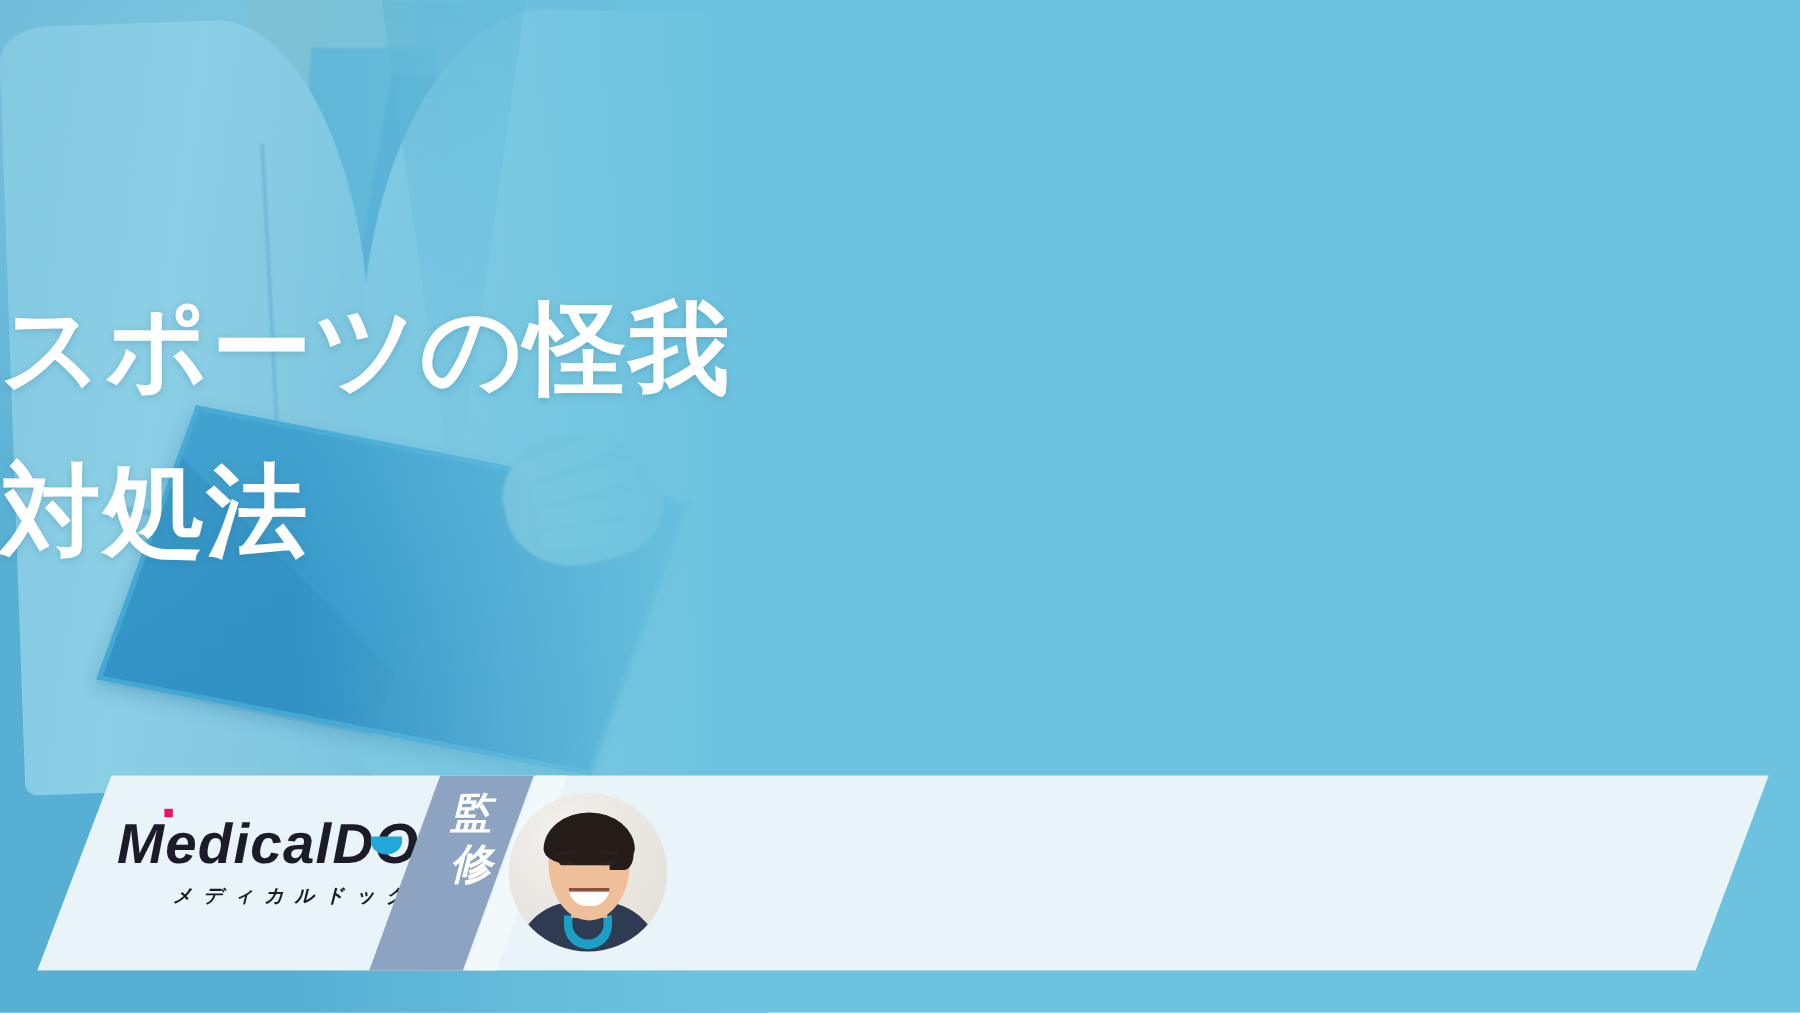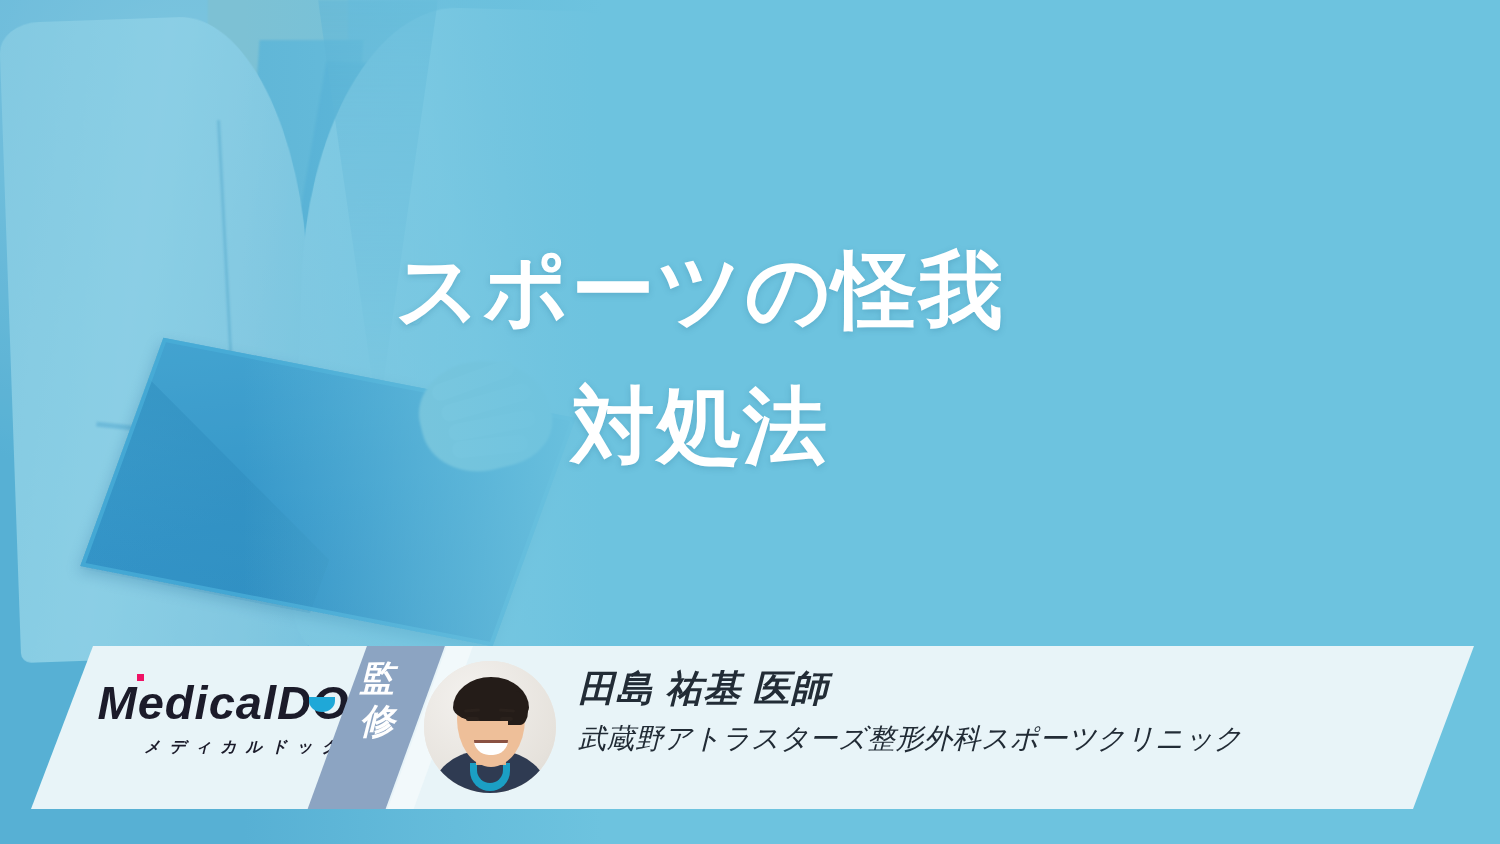--- a/index.html
+++ b/index.html
@@ -173,21 +173,20 @@
       rgba(109,195,223,0) 38%,
       rgba(109,195,223,.55) 66%,
       rgba(109,195,223,1) 94%);
   }
 
   
   .headline {
     position: absolute;
     left: 0; top: 248px;
     width: 1400px;
-    text-align: center;
     pointer-events: none;
   }
   .headline .line {
     display: block;
     color: #ffffff;
     font-weight: 700;
     font-size: 84px;
     line-height: 1.0;
     letter-spacing: 2px;
     text-shadow: 0 2px 6px rgba(45,120,150,.28);
@@ -269,21 +268,21 @@
     transform: skewX(-20deg);
   }
   .band-label {
     position: absolute;
     left: 344px; top: 10px;
     width: 66px;
     color: #ffffff;
     font-size: 35px;
     font-weight: 700;
     line-height: 1.24;
-    text-align: center;
+    text-align: right;
     letter-spacing: 0;
   }
 
   
   .avatar {
     position: absolute;
     left: 424px; top: 15px;
     width: 132px; height: 132px;
     border-radius: 50%;
     overflow: hidden;
@@ -456,21 +455,17 @@
         <div class="av-face"></div>
         <div class="av-hair"></div>
         <div class="av-hair-r"></div>
         <div class="av-brow l"></div>
         <div class="av-brow r"></div>
         <div class="av-eye l"></div>
         <div class="av-eye r"></div>
         <div class="av-mouth"></div>
       </div>
 
-      <div class="doc-text">
-        <div class="doc-name">田島 祐基 医師</div>
-        <div class="doc-clinic">武蔵野アトラスターズ整形外科スポーツクリニック</div>
-      </div>
 
     </div>
   </div>
 
 </div>
 
 </body></html>

